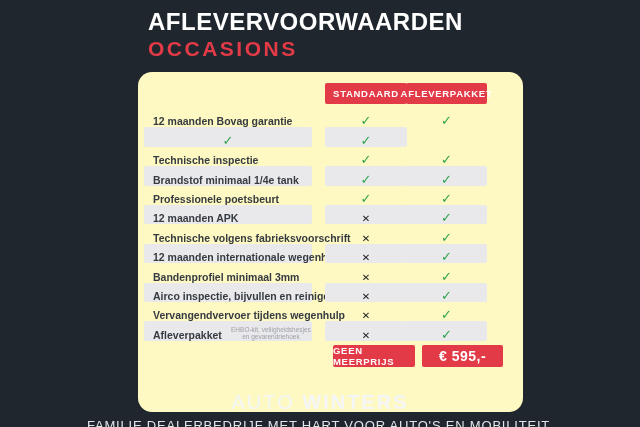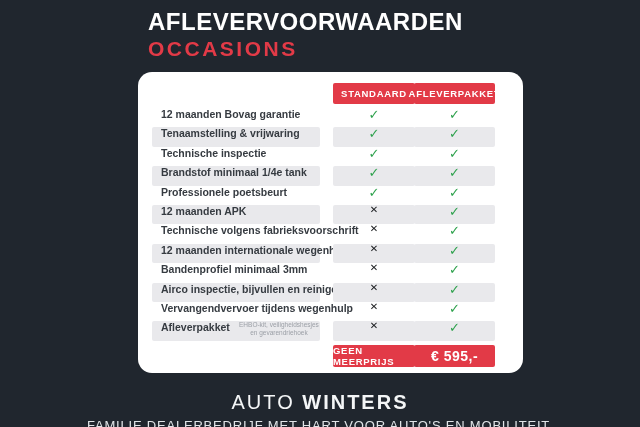--- a/index.html
+++ b/index.html
@@ -14,59 +14,59 @@
   .title {
     color: #ffffff; font-size: 24px; font-weight: 800;
     letter-spacing: 0.5px; line-height: 1.1;
   }
   .subtitle {
     color: var(--red, #e23a47); font-size: 21px; font-weight: 800;
     letter-spacing: 2.5px; margin-top: 2px;
   }
   .card {
     position: absolute; left: 138px; top: 72px;
-    width: 385px; height: 301px;
-    background: #ffffff; border-radius: 14px;
-    padding: 11px 20px 10px 14px;
+    width: 385px; height: 340px;
+    background: #fef9c3; border-radius: 14px;
+    padding: 11px 20px 10px 6px;
   }
   .trow {
     display: grid;
     grid-template-columns: 168px 82px 81px;
     column-gap: 0;
   }
   .trow > :nth-child(2) { margin-left: 13px; width: 82px; }
   .trow > :nth-child(3) { margin-left: 12px; width: 81px; }
   .head-row { height: 21px; margin-bottom: 4px; }
   .badge {
     background: var(--red, #e23a47); color: #ffffff;
     border-radius: 2px; display: flex;
     align-items: center; justify-content: center;
     font-weight: 700; font-size: 9.5px; letter-spacing: 0.7px;
   }
   .row { height: 19.4px; }
   .cell {
-    display: flex; align-items: flex-start; border-radius: 2px;
+    display: flex; align-items: flex-end; border-radius: 2px;
     background: transparent;
   }
   .row.alt .cell { background: var(--rowgray, #e9e9ec); }
   .label-cell { padding-left: 9px; }
   .row-label {
     font-size: 10.5px; font-weight: 700; color: #363b41;
     white-space: nowrap;
   }
   .row-note {
     font-size: 6.5px; font-weight: 400; color: #9b9fa6;
     line-height: 1.15; text-align: center; margin-left: 8px;
     width: 100px;
   }
   .mark-cell { justify-content: center; }
   .mark { font-family: "DejaVu Sans", sans-serif; line-height: 1; }
   .mark.check { color: var(--green, #2da14c); font-size: 13px; font-weight: 700; }
   .mark.cross { color: #17191c; font-size: 10px; font-weight: 600; }
-  .foot-row { height: 22px; margin-top: 4px; }
+  .foot-row { height: 22px; margin-top: 4px; gap: 8px; }
   .price-badge.small { font-size: 9.5px; }
   .price-badge.big { font-size: 14px; letter-spacing: 0.5px; }
   .brand-footer {
     position: absolute; left: 0; top: 391px; width: 640px;
     text-align: center; color: #f4f6f7;
   }
   .brand { font-size: 20px; letter-spacing: 2px; font-weight: 400; }
   .brand .bold { font-weight: 700; }
   .tagline {
     margin-top: 4px; font-size: 13px; letter-spacing: 0.8px;
@@ -96,23 +96,20 @@
             <span class="row-label">12 maanden Bovag garantie</span>
           </div>
           <div class="cell mark-cell">
             <span class="mark check">✓</span>
           </div>
           <div class="cell mark-cell">
             <span class="mark check">✓</span>
           </div>
         </div>
         <div class="trow row alt">
-          <div class="cell label-cell">
-            <span class="row-label">Tenaamstelling &amp; vrijwaring</span>
-          </div>
           <div class="cell mark-cell">
             <span class="mark check">✓</span>
           </div>
           <div class="cell mark-cell">
             <span class="mark check">✓</span>
           </div>
         </div>
         <div class="trow row">
           <div class="cell label-cell">
             <span class="row-label">Technische inspectie</span>

